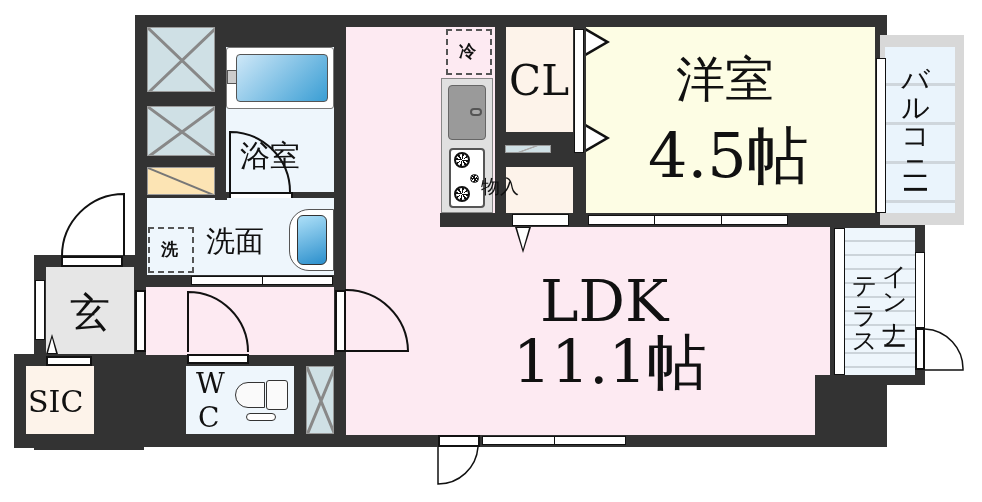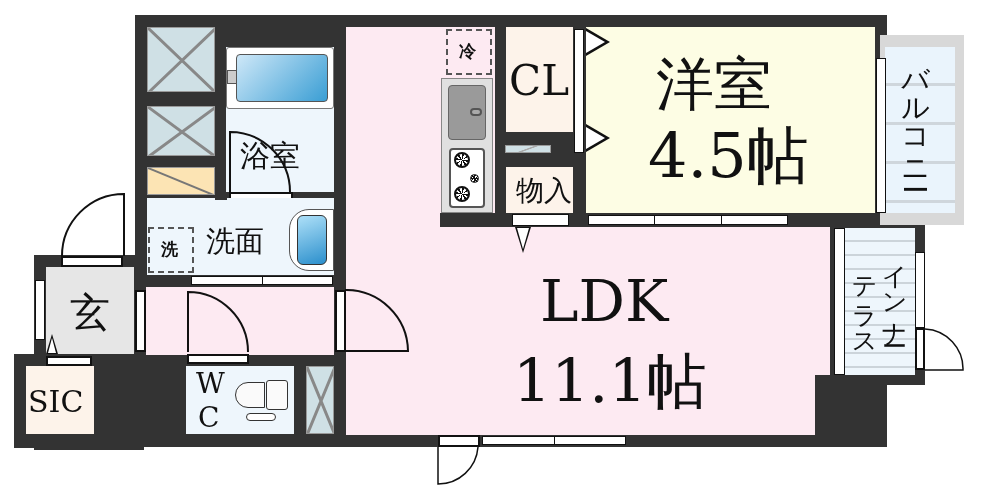--- a/index.html
+++ b/index.html
@@ -26,21 +26,21 @@
 <div class="abs wall" style="left:14px;top:354px;width:130px;height:94px;"></div>
 <div class="abs wall" style="left:815px;top:225px;width:110px;height:160px;"></div>
 
 <div class="abs" style="left:880px;top:35px;width:84px;height:190px;background:#d8d8d8;"></div>
 <div class="abs room-balcony" style="left:885px;top:47px;width:70px;height:166px;background:repeating-linear-gradient(180deg,#eaf4fc 0px,#eaf4fc 36px,#cfd6dc 36px,#cfd6dc 39px);"></div>
 <div class="label vlabel" style="left:901px;top:48px;font-size:28px;">バルコニー</div>
 
 <div class="abs room-ldk" style="left:346px;top:27px;width:484px;height:408px;"></div>
 <div class="abs wall" style="left:815px;top:375px;width:20px;height:60px;"></div>
 <div class="label" style="left:540px;top:272px;font-size:58px;">LDK</div>
-<div class="label" style="left:513px;top:351px;font-size:60px;">11.1帖</div>
+<div class="label" style="left:513px;top:332px;font-size:60px;">11.1帖</div>
 
 <div class="abs" style="left:441px;top:78px;width:52px;height:135px;background:#e0e0e0;border:1px solid #888;"></div>
 <div class="abs" style="left:448px;top:85px;width:38px;height:55px;background:#9a9a9a;border:1px solid #666;border-radius:4px;"></div>
 <div class="abs" style="left:470px;top:108px;width:12px;height:8px;border:2px solid #555;border-radius:5px;background:#aaa;"></div>
 <div class="abs" style="left:449px;top:148px;width:36px;height:60px;background:#fff;border:2px solid #555;border-radius:4px;"></div>
 <div class="abs" style="left:454px;top:152px;width:16px;height:16px;border:2px solid #111;border-radius:50%;background:repeating-conic-gradient(#111 0 20deg,#fff 20deg 45deg);"></div>
 <div class="abs" style="left:454px;top:186px;width:16px;height:16px;border:2px solid #111;border-radius:50%;background:repeating-conic-gradient(#111 0 20deg,#fff 20deg 45deg);"></div>
 <div class="abs" style="left:470px;top:174px;width:9px;height:9px;border:1.5px solid #111;border-radius:50%;background:repeating-conic-gradient(#111 0 20deg,#fff 20deg 45deg);"></div>
 <div class="abs wall" style="left:440px;top:213px;width:395px;height:14px;"></div>
 
@@ -48,27 +48,27 @@
 <div class="label" style="left:459px;top:43px;font-size:17px;font-weight:bold;font-family:'DejaVu Sans',sans-serif;">冷</div>
 
 <div class="abs wall" style="left:495px;top:27px;width:92px;height:190px;"></div>
 <div class="abs room-storage" style="left:506px;top:27px;width:67px;height:105px;"></div>
 <div class="label" style="left:509px;top:60px;font-size:42px;">CL</div>
 <div class="abs" style="left:574px;top:29px;width:10px;height:124px;background:#fff;border:1.5px solid #111;"></div>
 
 <div class="abs shaft" style="left:505px;top:145px;width:46px;height:8px;background:linear-gradient(160deg,#cfe0e5 45%,#aaa 48%,#aaa 52%,#cfe0e5 55%);"></div>
 
 <div class="abs room-storage" style="left:506px;top:167px;width:67px;height:46px;"></div>
-<div class="label" style="left:516px;top:177px;font-size:28px;">物入</div>
+<div class="label" style="left:481px;top:177px;font-size:19px;">物入</div>
 <div class="abs" style="left:512px;top:214px;width:57px;height:12px;background:#fff;border:1.5px solid #111;"></div>
 <div class="abs" style="left:515px;top:227px;width:0;height:0;border-left:8px solid transparent;border-right:8px solid transparent;border-top:26px solid #111;"></div>
 <div class="abs" style="left:517px;top:228px;width:0;height:0;border-left:6px solid transparent;border-right:6px solid transparent;border-top:21px solid #fff;"></div>
 
 <div class="abs room-yoshitsu" style="left:586px;top:27px;width:289px;height:186px;"></div>
-<div class="label" style="left:656px;top:55px;font-size:58px;">洋室</div>
+<div class="label" style="left:676px;top:55px;font-size:49px;">洋室</div>
 <div class="label" style="left:648px;top:125px;font-size:62px;">4.5帖</div>
 <div class="abs" style="left:586px;top:28px;width:0;height:0;border-top:14px solid transparent;border-bottom:14px solid transparent;border-left:24px solid #111;"></div>
 <div class="abs" style="left:586px;top:31px;width:0;height:0;border-top:11px solid transparent;border-bottom:11px solid transparent;border-left:19px solid #fff;"></div>
 <div class="abs" style="left:586px;top:124px;width:0;height:0;border-top:14px solid transparent;border-bottom:14px solid transparent;border-left:24px solid #111;"></div>
 <div class="abs" style="left:586px;top:127px;width:0;height:0;border-top:11px solid transparent;border-bottom:11px solid transparent;border-left:19px solid #fff;"></div>
 <div class="abs window" style="left:876px;top:58px;width:10px;height:155px;"></div>
 <div class="abs window" style="left:588px;top:215px;width:200px;height:10px;"></div>
 <div class="abs" style="left:654px;top:215px;width:1px;height:10px;background:#111;"></div>
 <div class="abs" style="left:721px;top:215px;width:1px;height:10px;background:#111;"></div>
 

